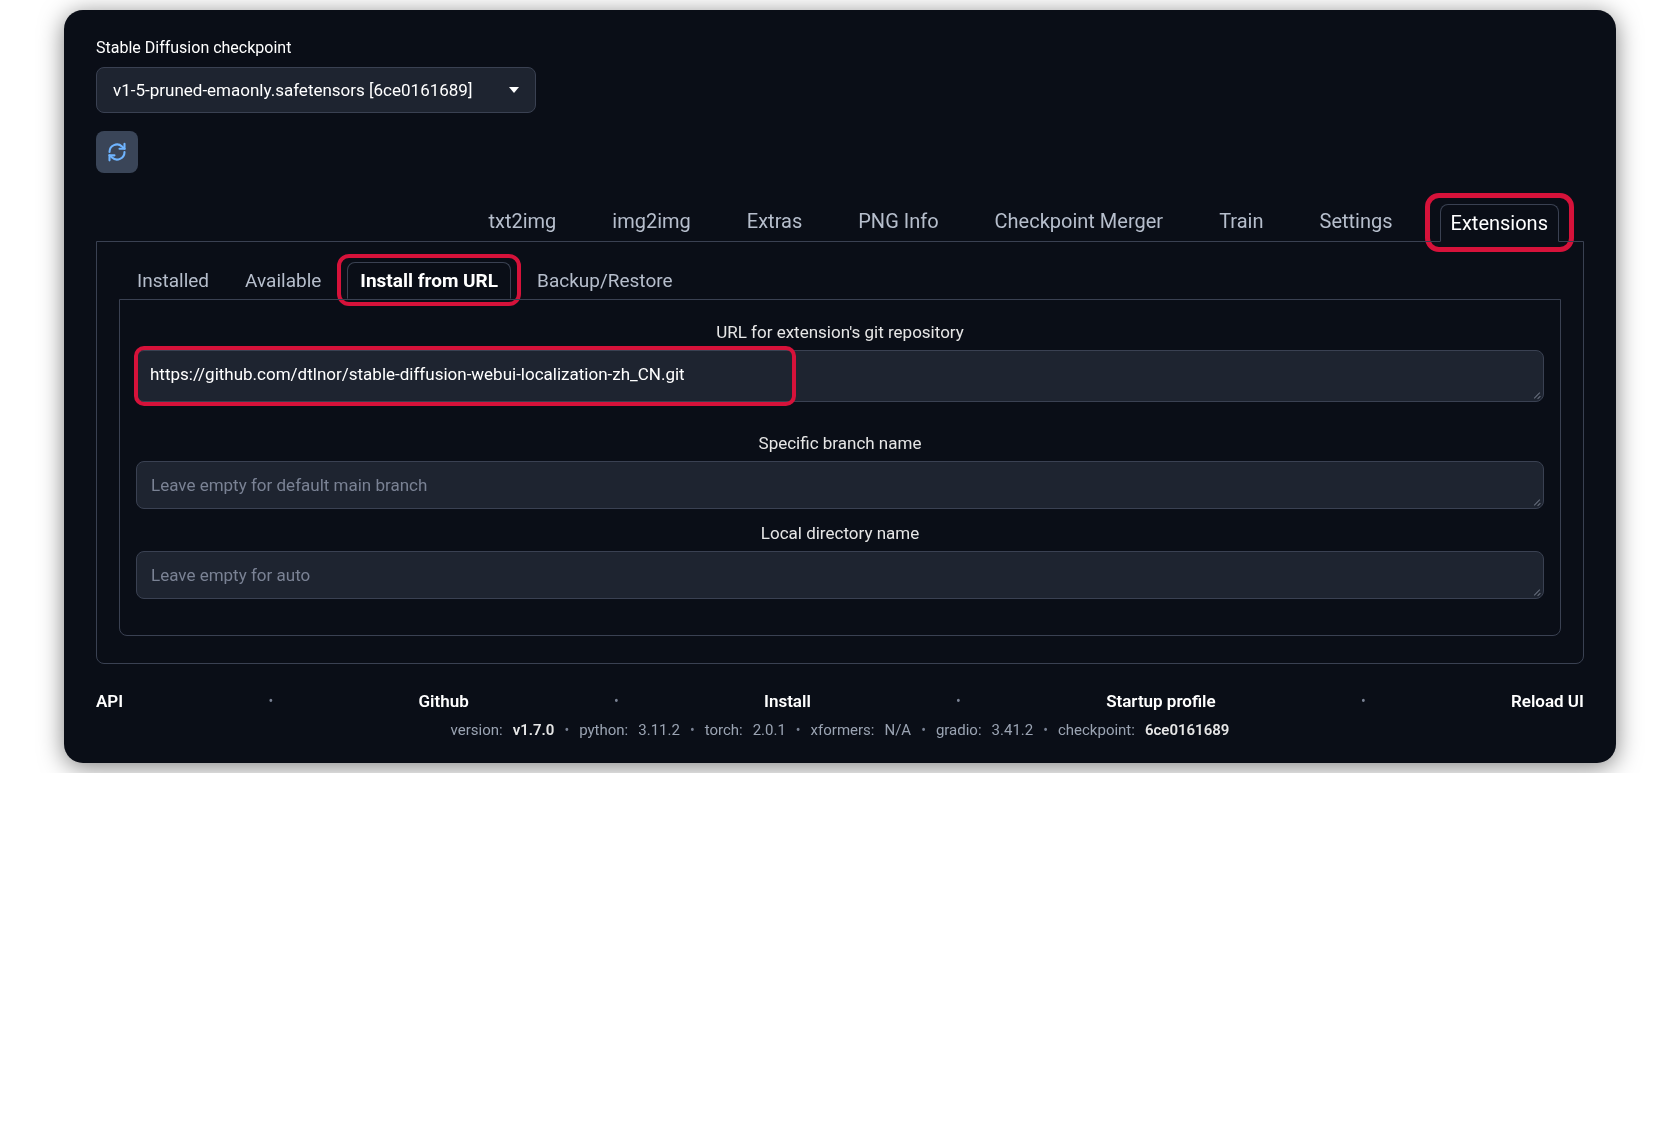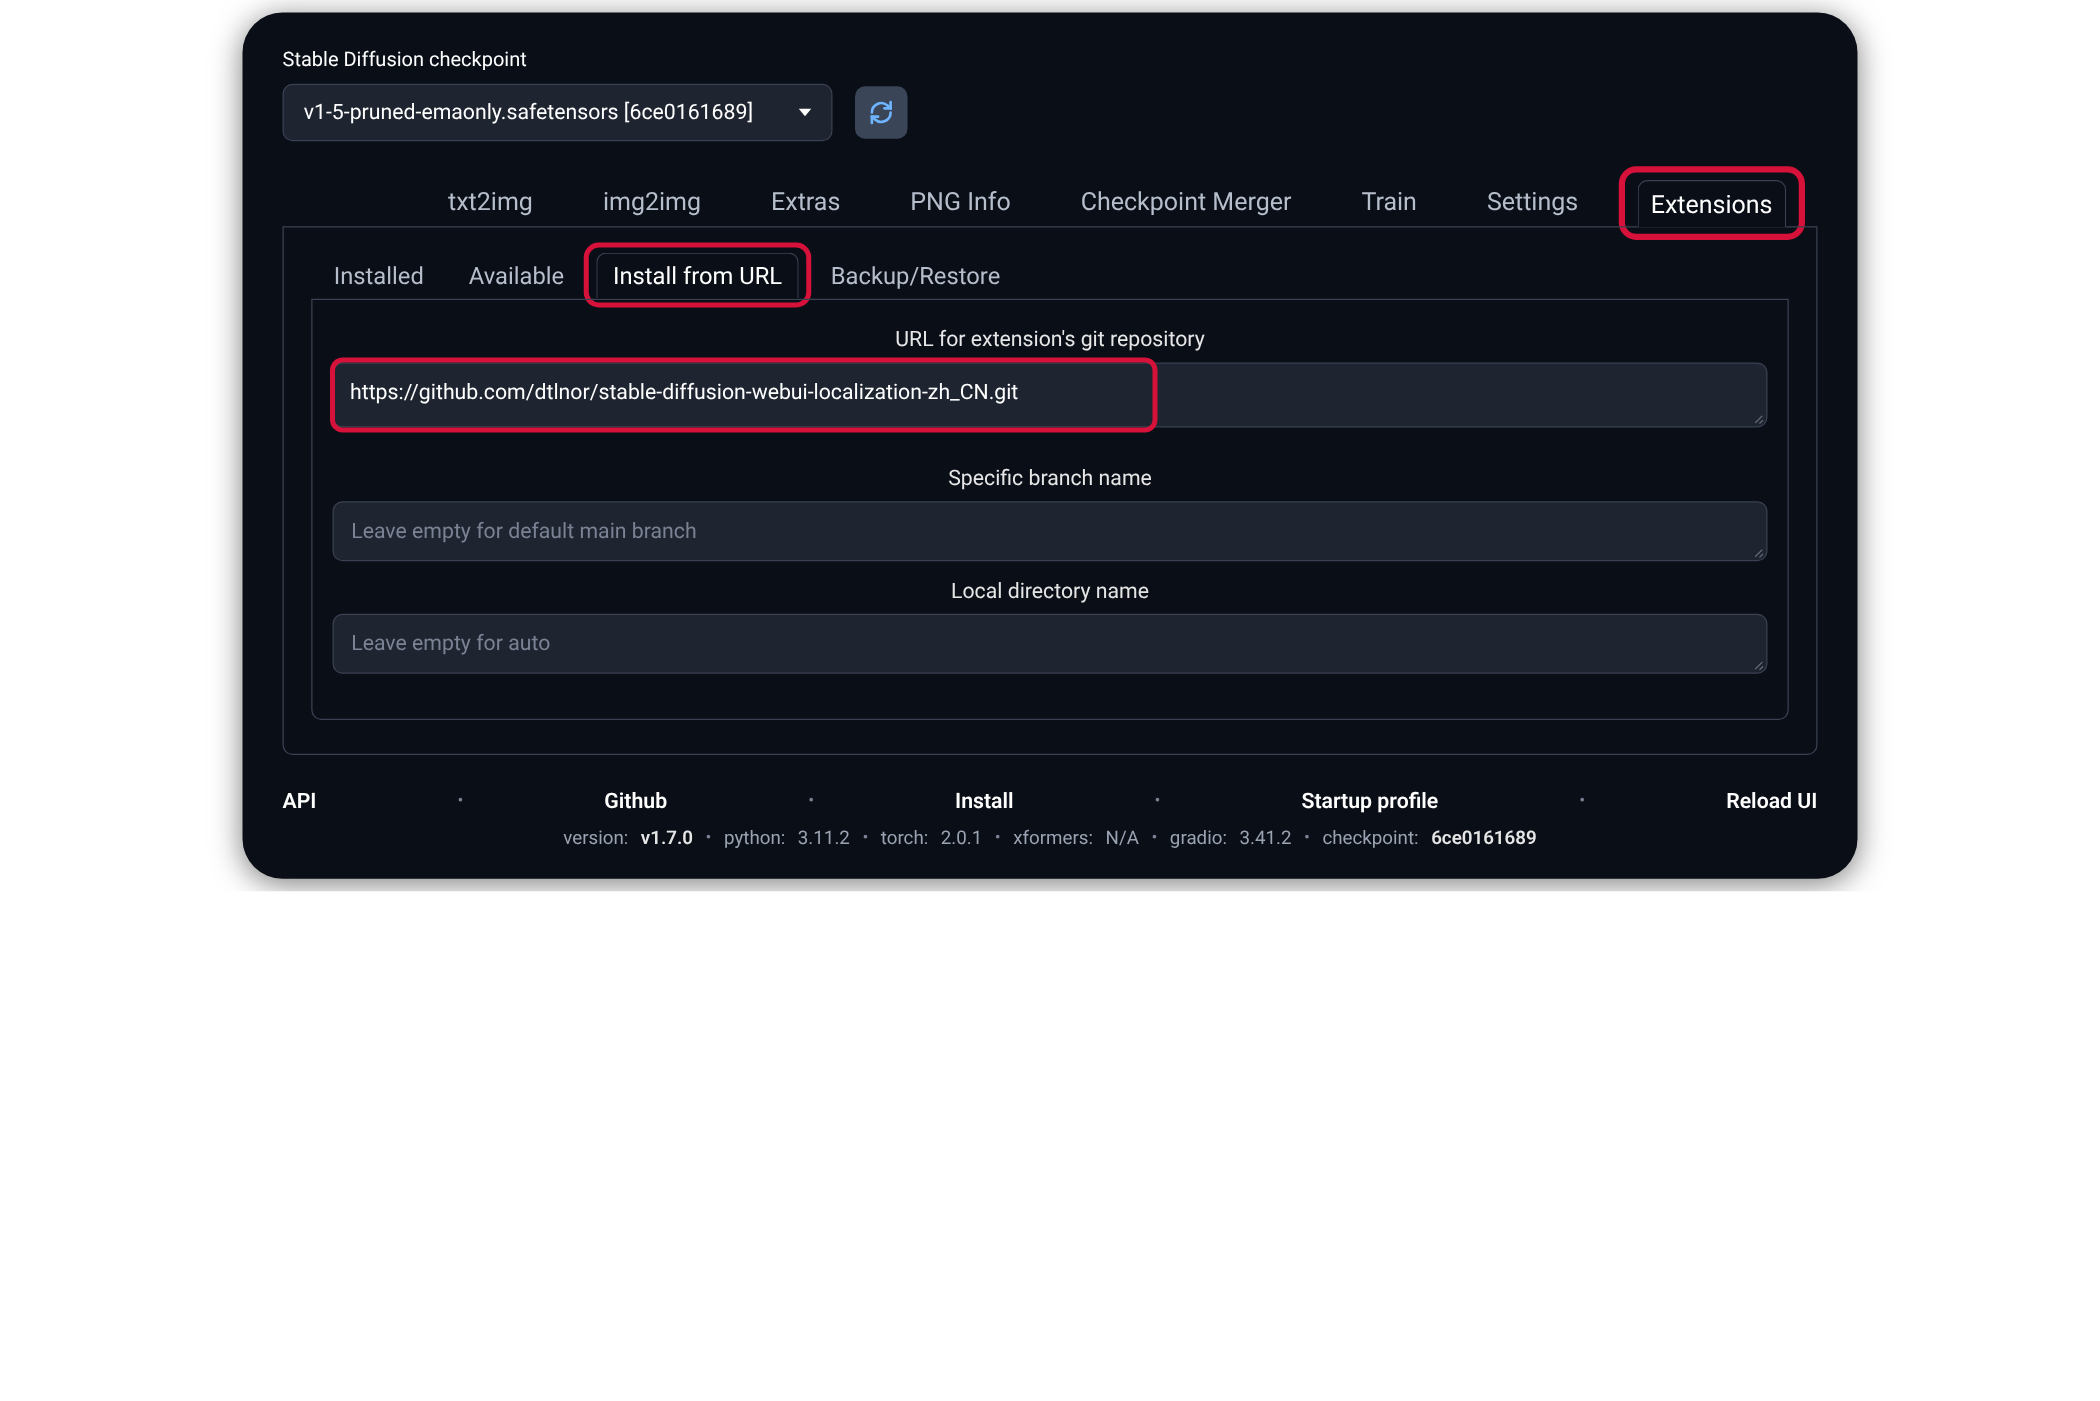--- a/index.html
+++ b/index.html
@@ -4,37 +4,38 @@
   <style>
     * { box-sizing: border-box; margin: 0; padding: 0; }
     body {
       background: #ffffff;
       font-family: -apple-system, BlinkMacSystemFont, "Segoe UI", Roboto, sans-serif;
       color: #e6e6e6;
       padding: 10px;
     }
     .window {
       background: #0a0e17;
-      border-radius: 32px;
+      border-radius: 19px;
       padding: 28px 32px 24px 32px;
       position: relative;
-      width: 1292px;
+      width: 1552px;
       margin: 0 auto;
       box-shadow: 0 4px 24px rgba(0,0,0,0.5);
     }
     .top-label {
       color: #ffffff;
       font-size: 16px;
       margin-bottom: 10px;
     }
     .top-row {
       display: flex;
-      align-items: center;
+      align-items: flex-start;
       gap: 18px;
       margin-bottom: 30px;
+      flex-direction: column;
     }
     .select-box {
       background: #1e2430;
       border: 1px solid #3a4152;
       border-radius: 8px;
       padding: 12px 16px;
       display: flex;
       align-items: center;
       gap: 14px;
       min-width: 440px;
@@ -103,20 +104,21 @@
       cursor: pointer;
     }
     .sub-tab.active {
       color: #ffffff;
       border: 1px solid #3a4152;
       border-bottom: 1px solid #0a0e17;
       border-radius: 8px 8px 0 0;
       position: relative;
       z-index: 2;
       margin-bottom: -1px;
+      font-weight: bold;
     }
     .sub-panel {
       border: 1px solid #3a4152;
       border-radius: 0 0 8px 8px;
       padding: 16px 16px 22px 16px;
       position: relative;
       top: -1px;
     }
     .field-label {
       color: #e6e6e6;

